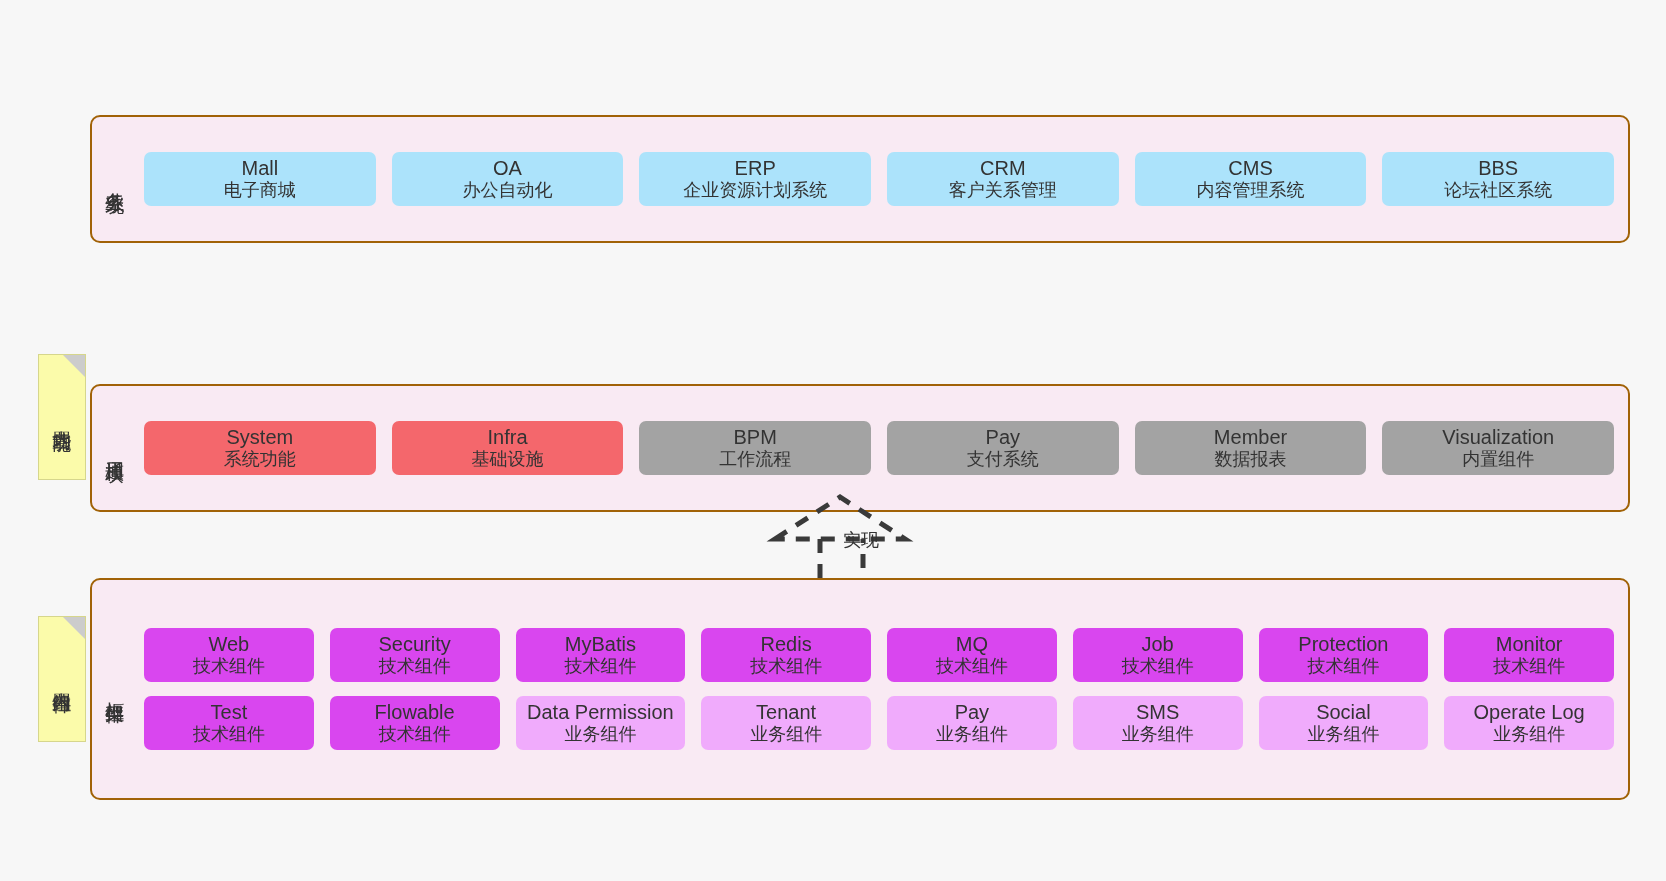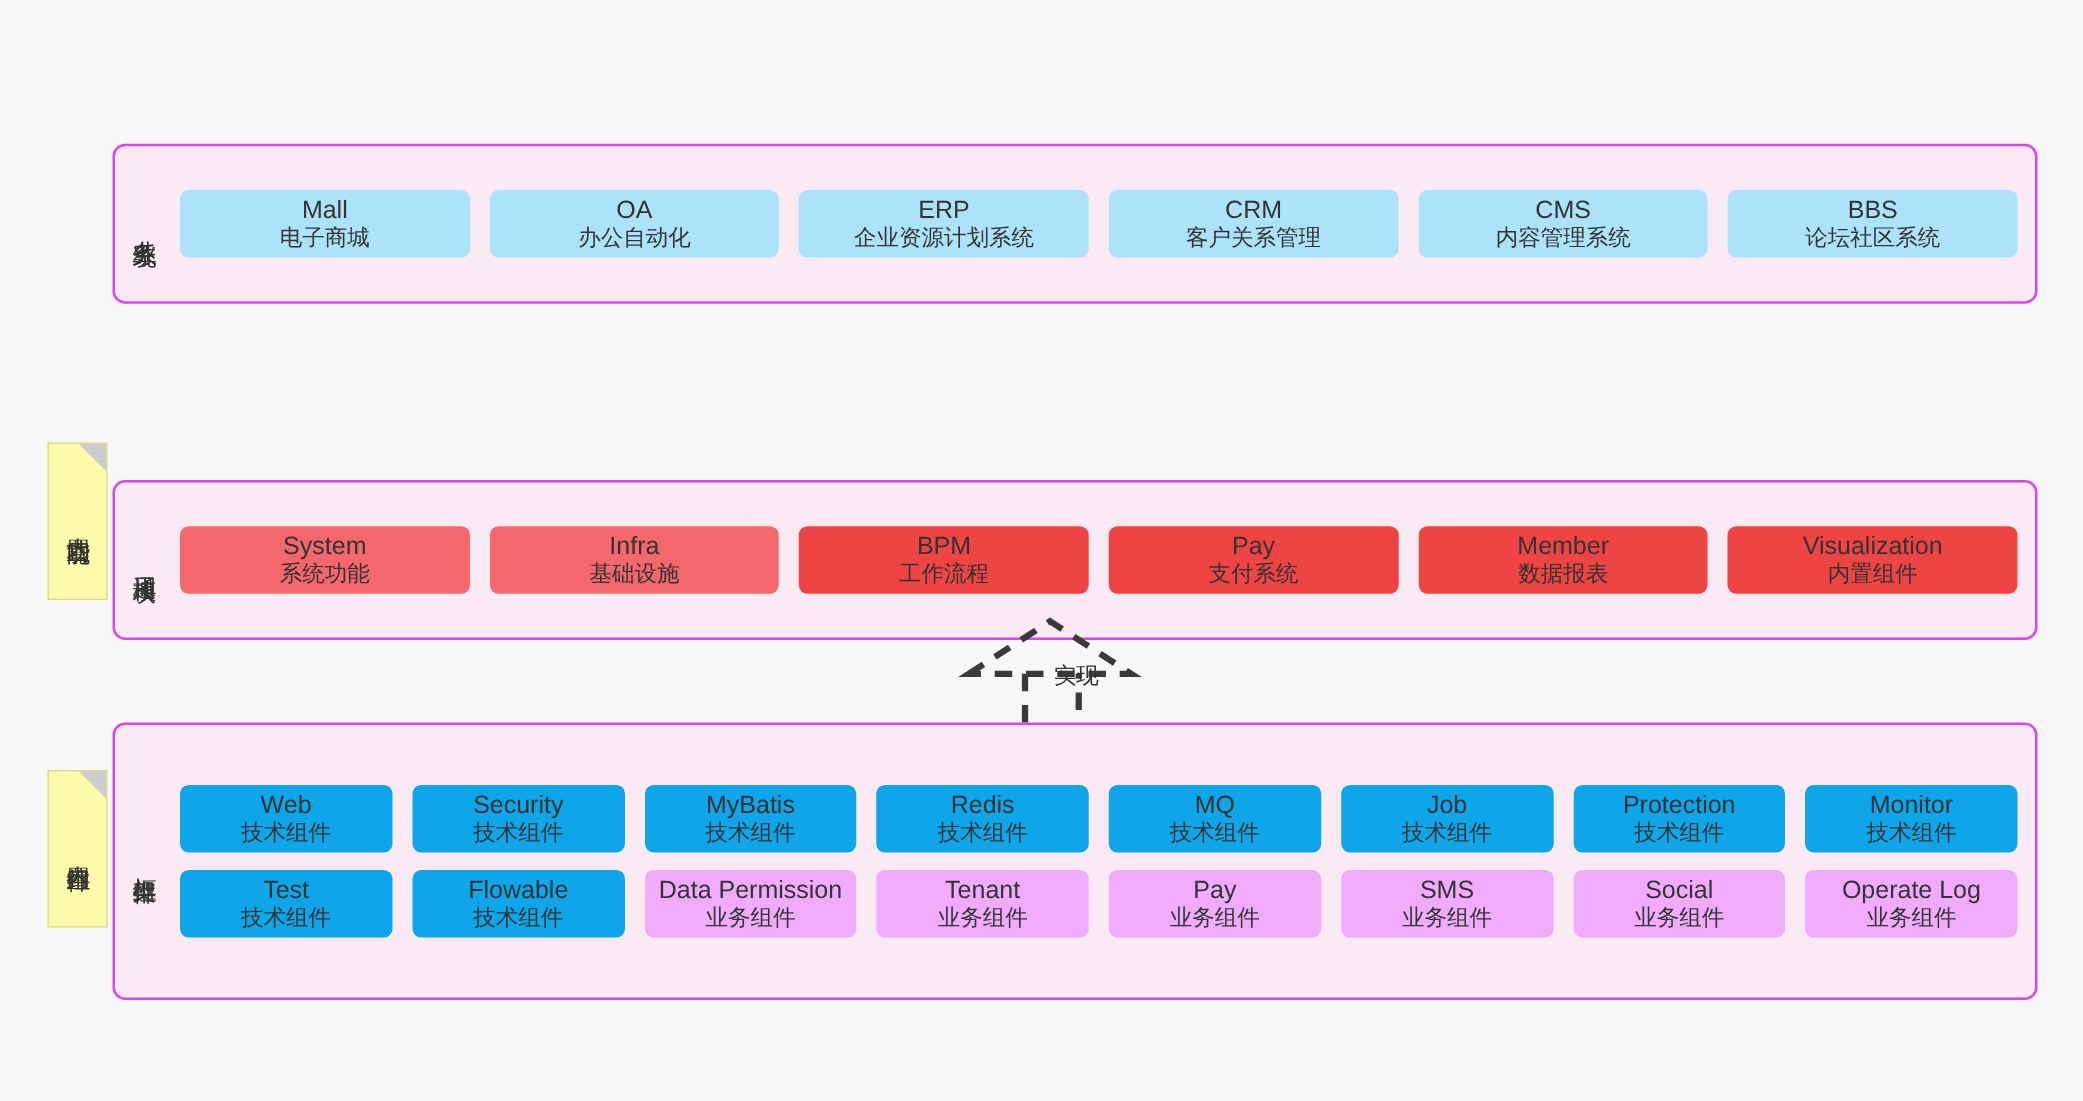--- a/index.html
+++ b/index.html
@@ -20,21 +20,21 @@
   #canvas {
     position: relative;
     width: 1666px;
     height: 881px;
   }
 
   
   .layer {
     position: absolute;
     background: #f9eaf3;
-    border: 2px solid #d946ef;
+    border: 2px solid #a16207;
     border-radius: 10px;
     box-sizing: border-box;
     display: flex;
     flex-direction: row;
     align-items: stretch;
   }
 
   
   .layer-label {
     width: 46px;
@@ -88,22 +88,22 @@
     white-space: normal;
   }
   .card .card-sub {
     font-size: 18px;
     color: #333333;
   }
 
   
   .c-blue        { background: #ace3fb; }
   .c-red         { background: #f4676c; }
-  .c-pink        { background: #ef4444; }
-  .c-green       { background: #0ea5e9; }
+  .c-pink        { background: #a3a3a3; }
+  .c-green       { background: #d946ef; }
   .c-lightgreen  { background: #f0abfc; }
 
   
   .note {
     position: absolute;
     background: #fbfbaa;
     border: 1px solid #d6d68c;
     box-sizing: border-box;
     display: flex;
     align-items: center;

